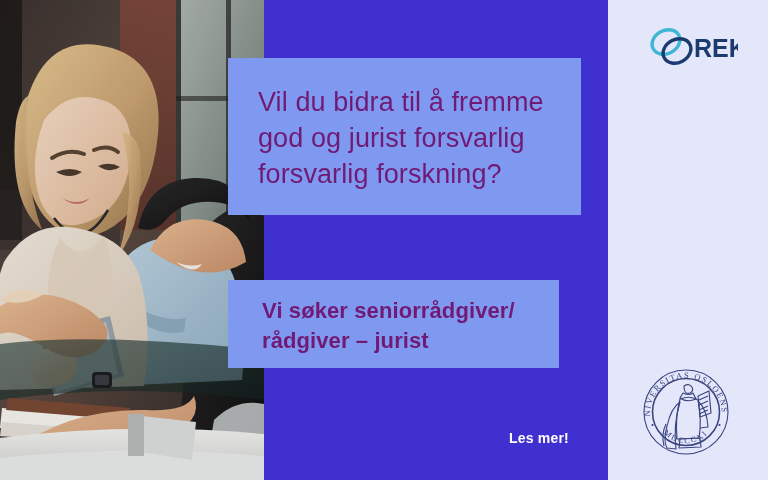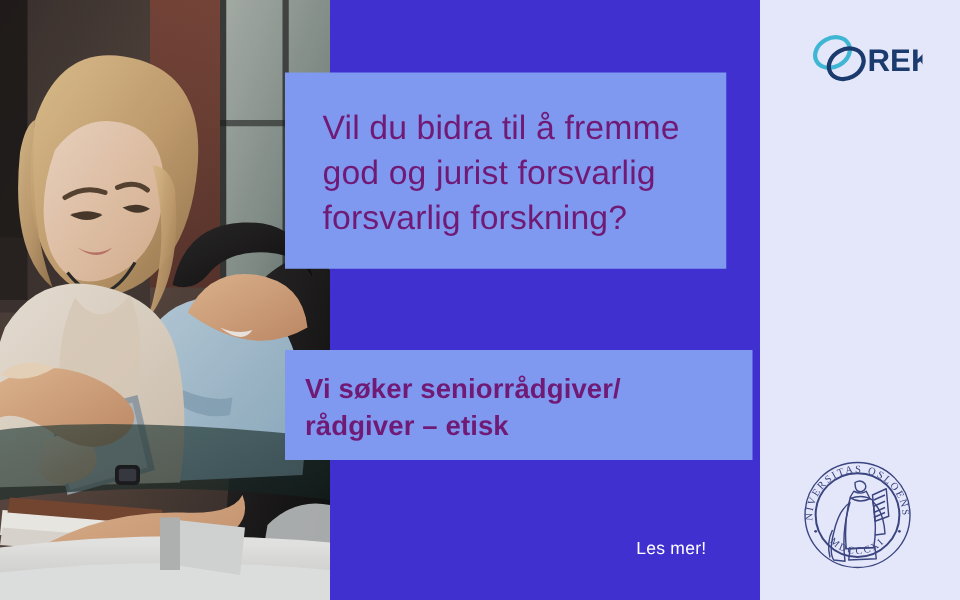--- a/index.html
+++ b/index.html
@@ -67,36 +67,36 @@
     padding: 26px 30px 0 30px;
   }
   .card-headline .txt {
     font-size: 27px;
     line-height: 36px;
     font-weight: 400;
     letter-spacing: 0.1px;
   }
   .card-subline {
     left: 228px; top: 280px;
-    width: 374px; height: 88px;
-    padding: 16px 30px 0 16px;
+    width: 331px; height: 88px;
+    padding: 16px 30px 0 34px;
   }
   .card-subline .txt {
     font-size: 22px;
     line-height: 30px;
     font-weight: bold;
     letter-spacing: 0.1px;
   }
 
   
   .cta {
     position: absolute;
     left: 509px; top: 430px;
     font-size: 14px;
-    font-weight: normal;
+    font-weight: bold;
     color: #ffffff;
     letter-spacing: 0.2px;
     cursor: pointer;
   }
 </style>
 </head>
 <body>
 
 <div class="banner">
 
@@ -260,18 +260,18 @@
   </div>
 
   <div class="card card-headline">
     <div class="txt">Vil du bidra til å fremme</div>
     <div class="txt">god og jurist forsvarlig</div>
     <div class="txt">forsvarlig forskning?</div>
   </div>
 
   <div class="card card-subline">
     <div class="txt">Vi søker seniorrådgiver/</div>
-    <div class="txt">rådgiver – etisk</div>
+    <div class="txt">rådgiver – jurist</div>
   </div>
 
   <div class="cta">Les mer!</div>
 
 </div>
 
 </body></html>

